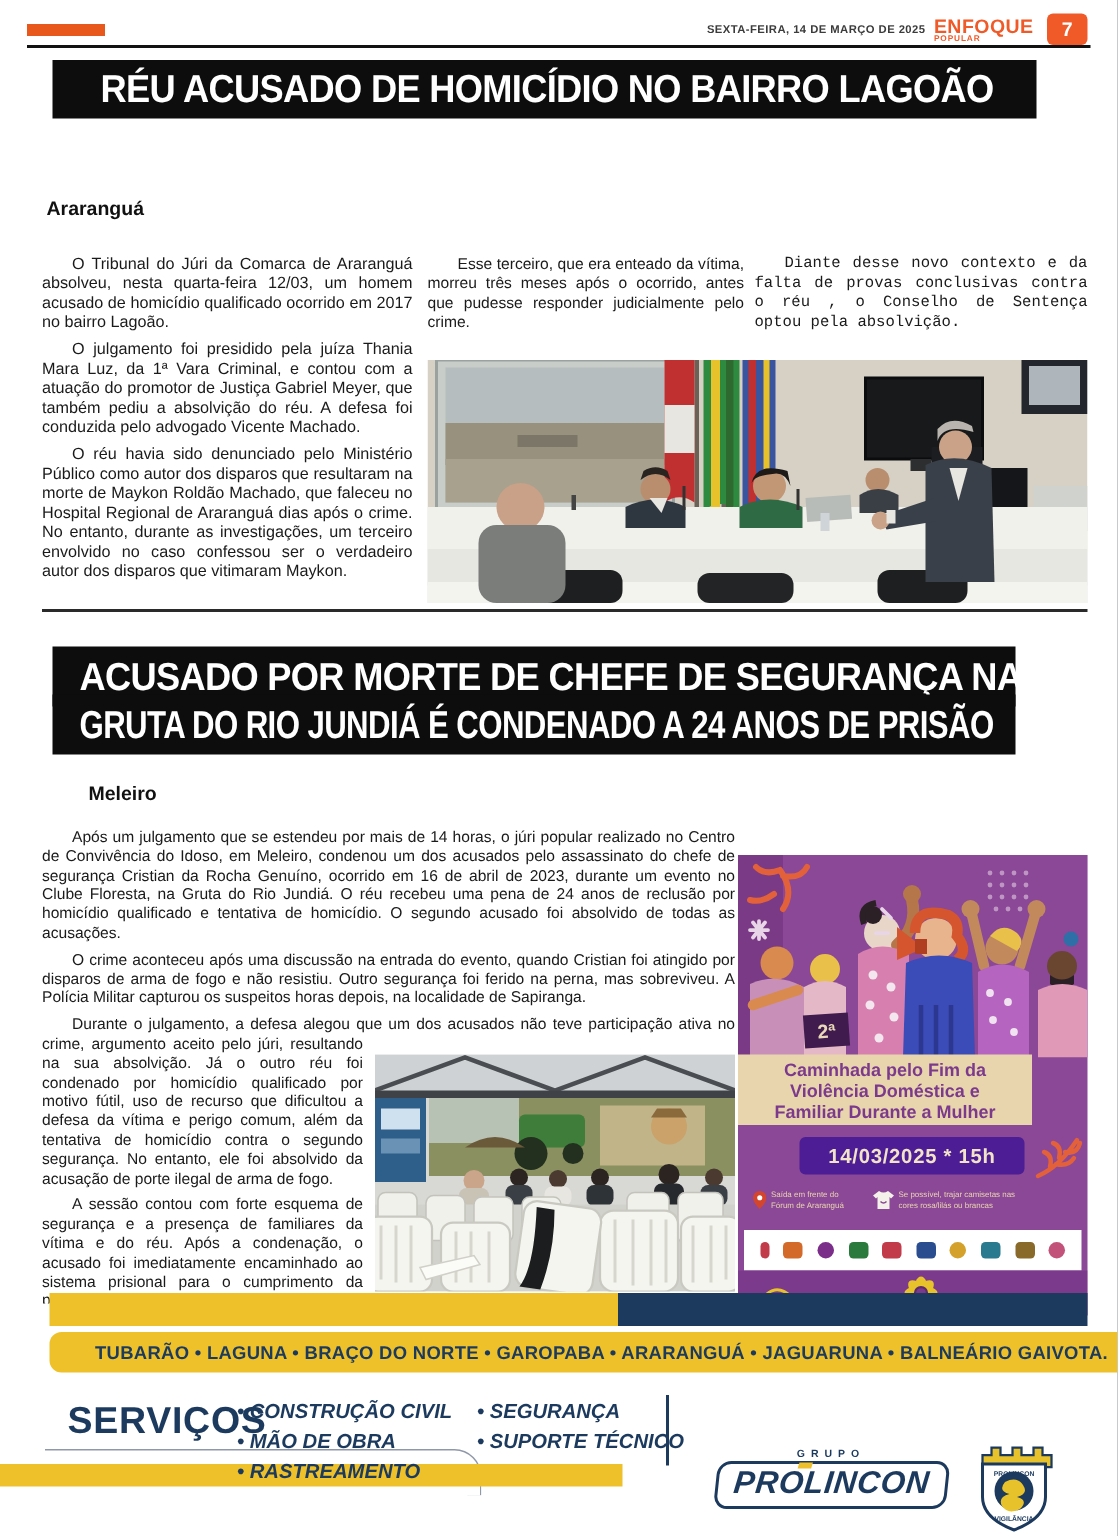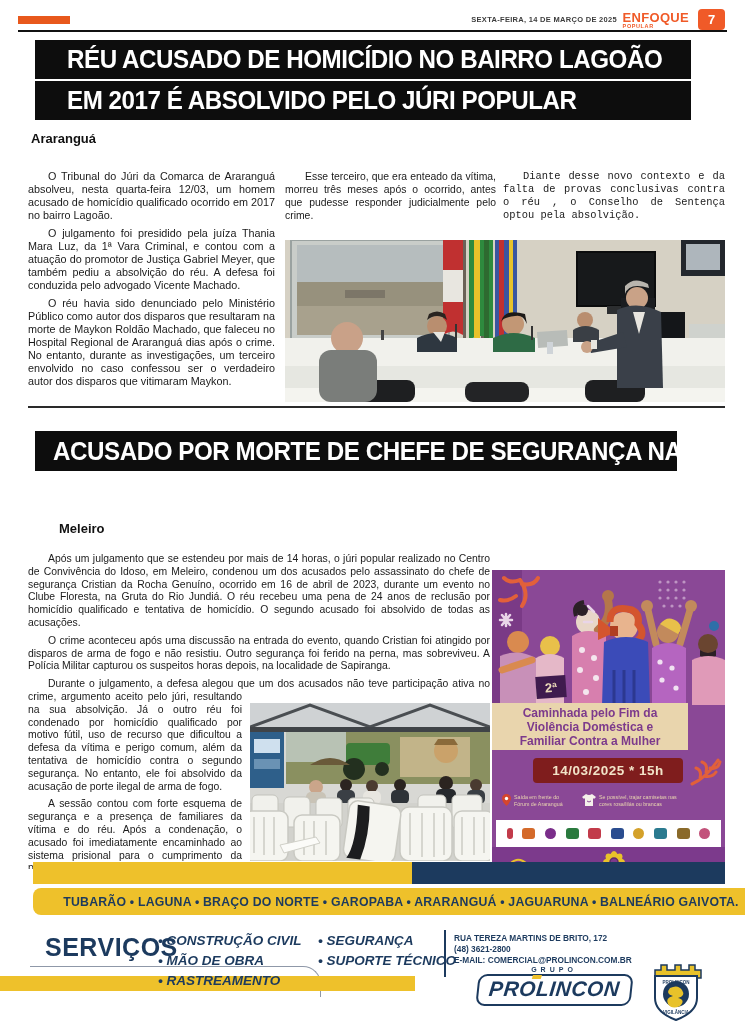--- a/index.html
+++ b/index.html
@@ -35,21 +35,21 @@
   .a2float{float:right;width:248px;height:308px;shape-outside:inset(150px 0 0 0);}
   .a2float svg{display:block;margin:150px 0 0 8px;}
   
   .poster{left:492px;top:570px;width:233px;height:307px;background:#8a4896;overflow:hidden;}
   .p-badge{left:44px;top:106px;width:30px;height:22px;background:#3f1b4e;color:#ead9b8;
            display:flex;align-items:center;justify-content:center;font-size:13px;font-weight:bold;
            transform:rotate(-4deg);}
   .p-cream{left:0;top:133px;width:196px;height:47px;background:#e9d5ad;color:#7c3a8c;
            display:flex;flex-direction:column;align-items:center;justify-content:center;
            font-size:12px;font-weight:bold;line-height:14px;}
-  .p-date{left:41px;top:188px;width:150px;height:25px;background:#7f1d1d;border-radius:4px;
+  .p-date{left:41px;top:188px;width:150px;height:25px;background:#4c1d95;border-radius:4px;
           color:#f2e3c8;display:flex;align-items:center;justify-content:center;
           font-size:13.5px;font-weight:bold;letter-spacing:.5px;}
   .p-info{left:10px;top:224px;width:213px;height:24px;display:flex;gap:10px;color:#e9d5b0;
           font-size:5.3px;line-height:6.5px;}
   .p-info .blk{display:flex;gap:3px;align-items:flex-start;}
   .p-logos{left:4px;top:250px;width:225px;height:27px;background:#fff;display:flex;
            align-items:center;justify-content:space-around;padding:0 6px;box-sizing:border-box;}
   .p-logos span{display:inline-block;width:13px;height:11px;border-radius:3px;}
   .p-bottom{left:0;top:277px;width:233px;height:30px;background:#7c3a8c;}
   
@@ -86,23 +86,20 @@
   <div class="abs brand">
     <div class="nm">ENFOQUE</div>
     <div class="sub">POPULAR</div>
   </div>
   <div class="abs pagebox">7</div>
   <div class="abs hdr-rule"></div>
 
   <div class="abs hbar w1" style="top:40px;">
     <span class="hl">RÉU ACUSADO DE HOMICÍDIO NO BAIRRO LAGOÃO</span>
   </div>
-  <div class="abs hbar w1" style="top:81px;">
-    <span class="hl">EM 2017 É ABSOLVIDO PELO JÚRI POPULAR</span>
-  </div>
   <div class="abs dateline" style="left:31px;top:131px;">Araranguá</div>
 
   <div class="abs btxt col1">
     <p>O Tribunal do Júri da Comarca de Araranguá absolveu, nesta quarta-feira 12/03, um homem acusado de homicídio qualificado ocorrido em 2017 no bairro Lagoão.</p>
     <p>O julgamento foi presidido pela juíza Thania Mara Luz, da 1ª Vara Criminal, e contou com a atuação do promotor de Justiça Gabriel Meyer, que também pediu a absolvição do réu. A defesa foi conduzida pelo advogado Vicente Machado.</p>
     <p>O réu havia sido denunciado pelo Ministério Público como autor dos disparos que resultaram na morte de Maykon Roldão Machado, que faleceu no Hospital Regional de Araranguá dias após o crime. No entanto, durante as investigações, um terceiro envolvido no caso confessou ser o verdadeiro autor dos disparos que vitimaram Maykon.</p>
   </div>
   <div class="abs btxt col2">
     <p>Esse terceiro, que era enteado da vítima, morreu três meses após o ocorrido, antes que pudesse responder judicialmente pelo crime.</p>
   </div>
@@ -178,20 +175,23 @@
 
       <rect x="96" y="90" width="3" height="10" fill="#444"></rect>
       <rect x="262" y="102" width="6" height="12" fill="#cfd4d8"></rect>
     </svg>
   </div>
 
   <div class="abs divider"></div>
 
   <div class="abs hbar w2" style="top:431px;height:40px;">
     <span class="hl">ACUSADO POR MORTE DE CHEFE DE SEGURANÇA NA</span>
+  </div>
+  <div class="abs hbar w2" style="top:463px;height:40px;">
+    <span class="hl tight">GRUTA DO RIO JUNDIÁ É CONDENADO A 24 ANOS DE PRISÃO</span>
   </div>
   <div class="abs dateline" style="left:31px;top:521px;padding-left:28px;">Meleiro</div>
 
   <div class="abs btxt art2">
     <div class="a2float">
       <svg width="240" height="158" viewBox="0 0 240 158" xmlns="http://www.w3.org/2000/svg">
         <rect width="240" height="158" fill="#d8d8d4"></rect>
 
         <rect x="0" y="0" width="240" height="26" fill="#cfd2d4"></rect>
         <path d="M0 24 L60 2 L120 24 L180 2 L240 24" stroke="#4a4e52" stroke-width="3" fill="none"></path>
@@ -331,21 +331,21 @@
         </g>
 
       <circle cx="216" cy="74" r="10" fill="#6a4530"></circle>
       <path d="M208 80 q8 6 16 0 l0 6 q-8 5 -16 0 Z" fill="#2b2026"></path>
       <path d="M200 90 q16 -8 33 0 l0 45 l-33 0 Z" fill="#e09ab8"></path>
     </svg>
     <div class="abs p-badge">2ª</div>
     <div class="abs p-cream">
       <div>Caminhada pelo Fim da</div>
       <div>Violência Doméstica e</div>
-      <div>Familiar Contra a Mulher</div>
+      <div>Familiar Durante a Mulher</div>
     </div>
     <div class="abs p-date">14/03/2025 * 15h</div>
     <svg class="abs" style="left:196px;top:184px;" width="34" height="34" viewBox="0 0 34 34">
       <path d="M4 30 q14 -6 26 -24 M12 24 q2 -8 -4 -10 M18 18 q2 -8 -4 -10 M16 22 q8 2 12 -4 M22 14 q8 2 10 -6" stroke="#e2603a" stroke-width="3" fill="none" stroke-linecap="round"></path>
     </svg>
     <div class="abs p-info">
       <div class="blk">
         <svg width="9" height="12" viewBox="0 0 9 12">
           <path d="M4.5 0 a4.5 4.5 0 0 1 4.5 4.5 q0 3 -4.5 7.5 q-4.5 -4.5 -4.5 -7.5 A4.5 4.5 0 0 1 4.5 0 Z" fill="#d4452e"></path>
           <circle cx="4.5" cy="4.5" r="1.7" fill="#fff"></circle>
@@ -401,25 +401,20 @@
   <div class="abs svc-col svc-colA">
     <div class="svc-item">CONSTRUÇÃO CIVIL</div>
     <div class="svc-item">MÃO DE OBRA</div>
     <div class="svc-item">RASTREAMENTO</div>
   </div>
   <div class="abs svc-col svc-colB">
     <div class="svc-item">SEGURANÇA</div>
     <div class="svc-item">SUPORTE TÉCNICO</div>
   </div>
   <div class="abs vdiv"></div>
-  <div class="abs addr">
-    <div>RUA TEREZA MARTINS DE BRITO, 172</div>
-    <div>(48) 3621-2800</div>
-    <div>E-MAIL: COMERCIAL@PROLINCON.COM.BR</div>
-  </div>
 
   <div class="abs grp-logo">
     <div class="grupo">GRUPO</div>
     <div class="prol"><i></i><span>PROLINCON</span></div>
   </div>
 
   <svg class="abs emblem" viewBox="0 0 58 62" xmlns="http://www.w3.org/2000/svg">
     <path d="M8 10 h6 v-5 h6 v5 h8 v-5 h6 v5 h8 v-5 h6 v5 h6 v8 h-46 Z" fill="#e8c22a" stroke="#1c3a5e" stroke-width="1.5"></path>
     <path d="M8 16 h42 v22 q0 14 -21 22 q-21 -8 -21 -22 Z" fill="#ffffff" stroke="#1c3a5e" stroke-width="2"></path>
     <circle cx="29" cy="34" r="13" fill="#1c3a5e"></circle>

